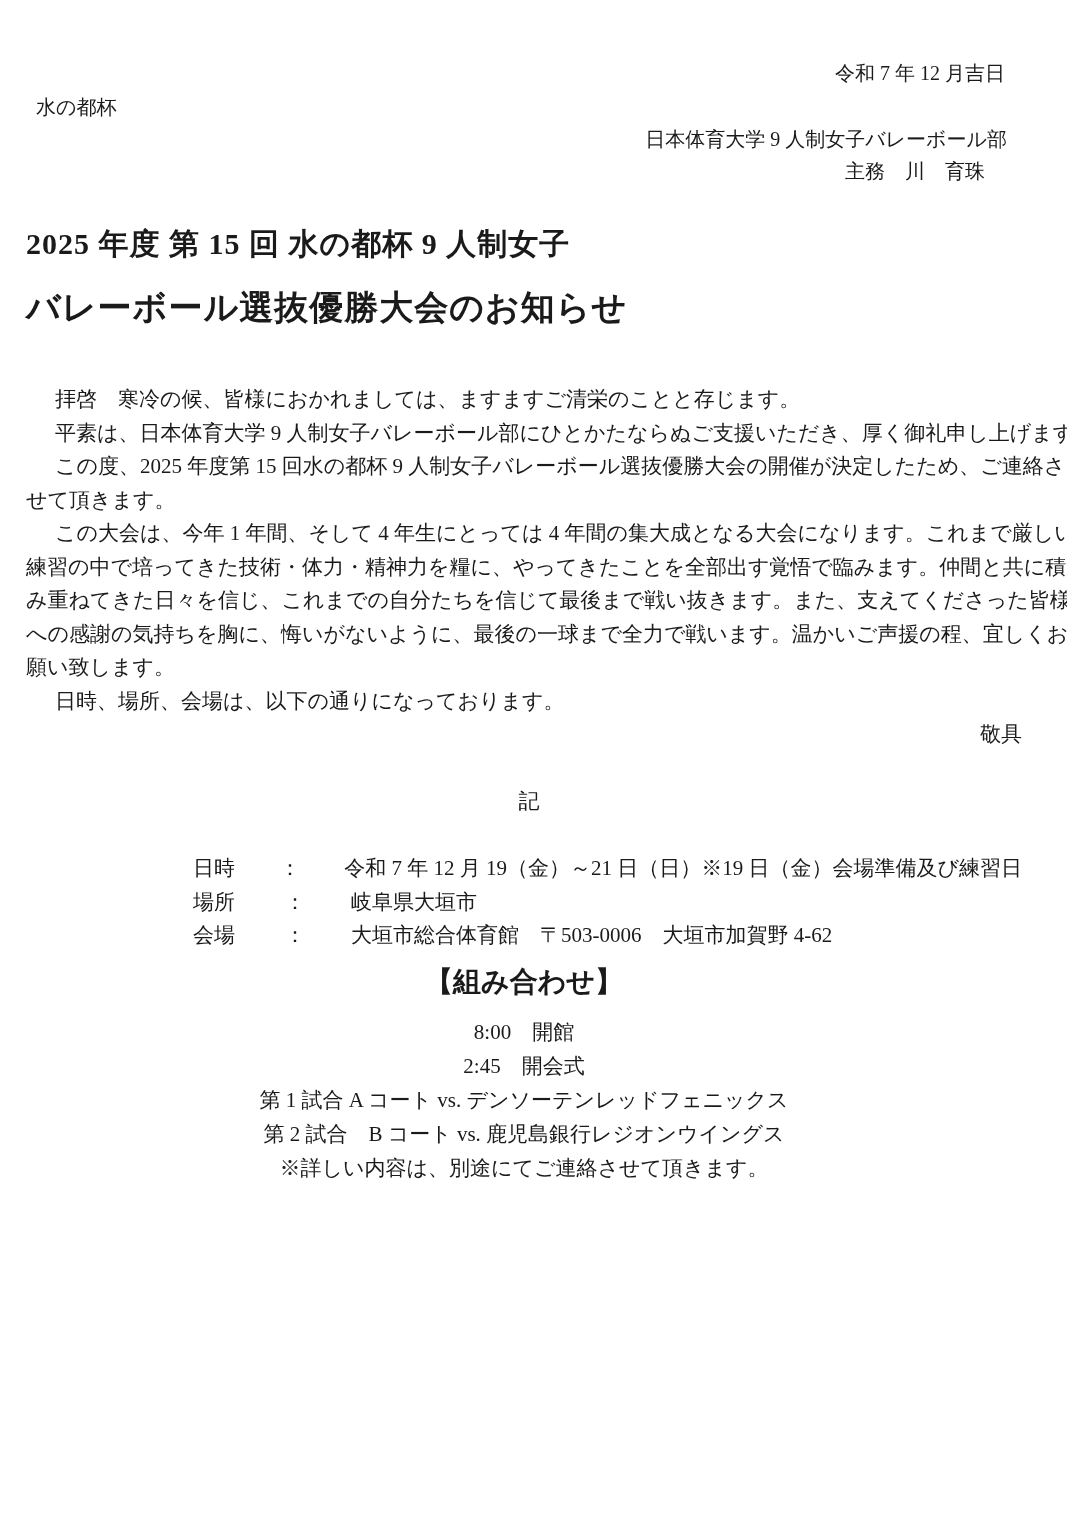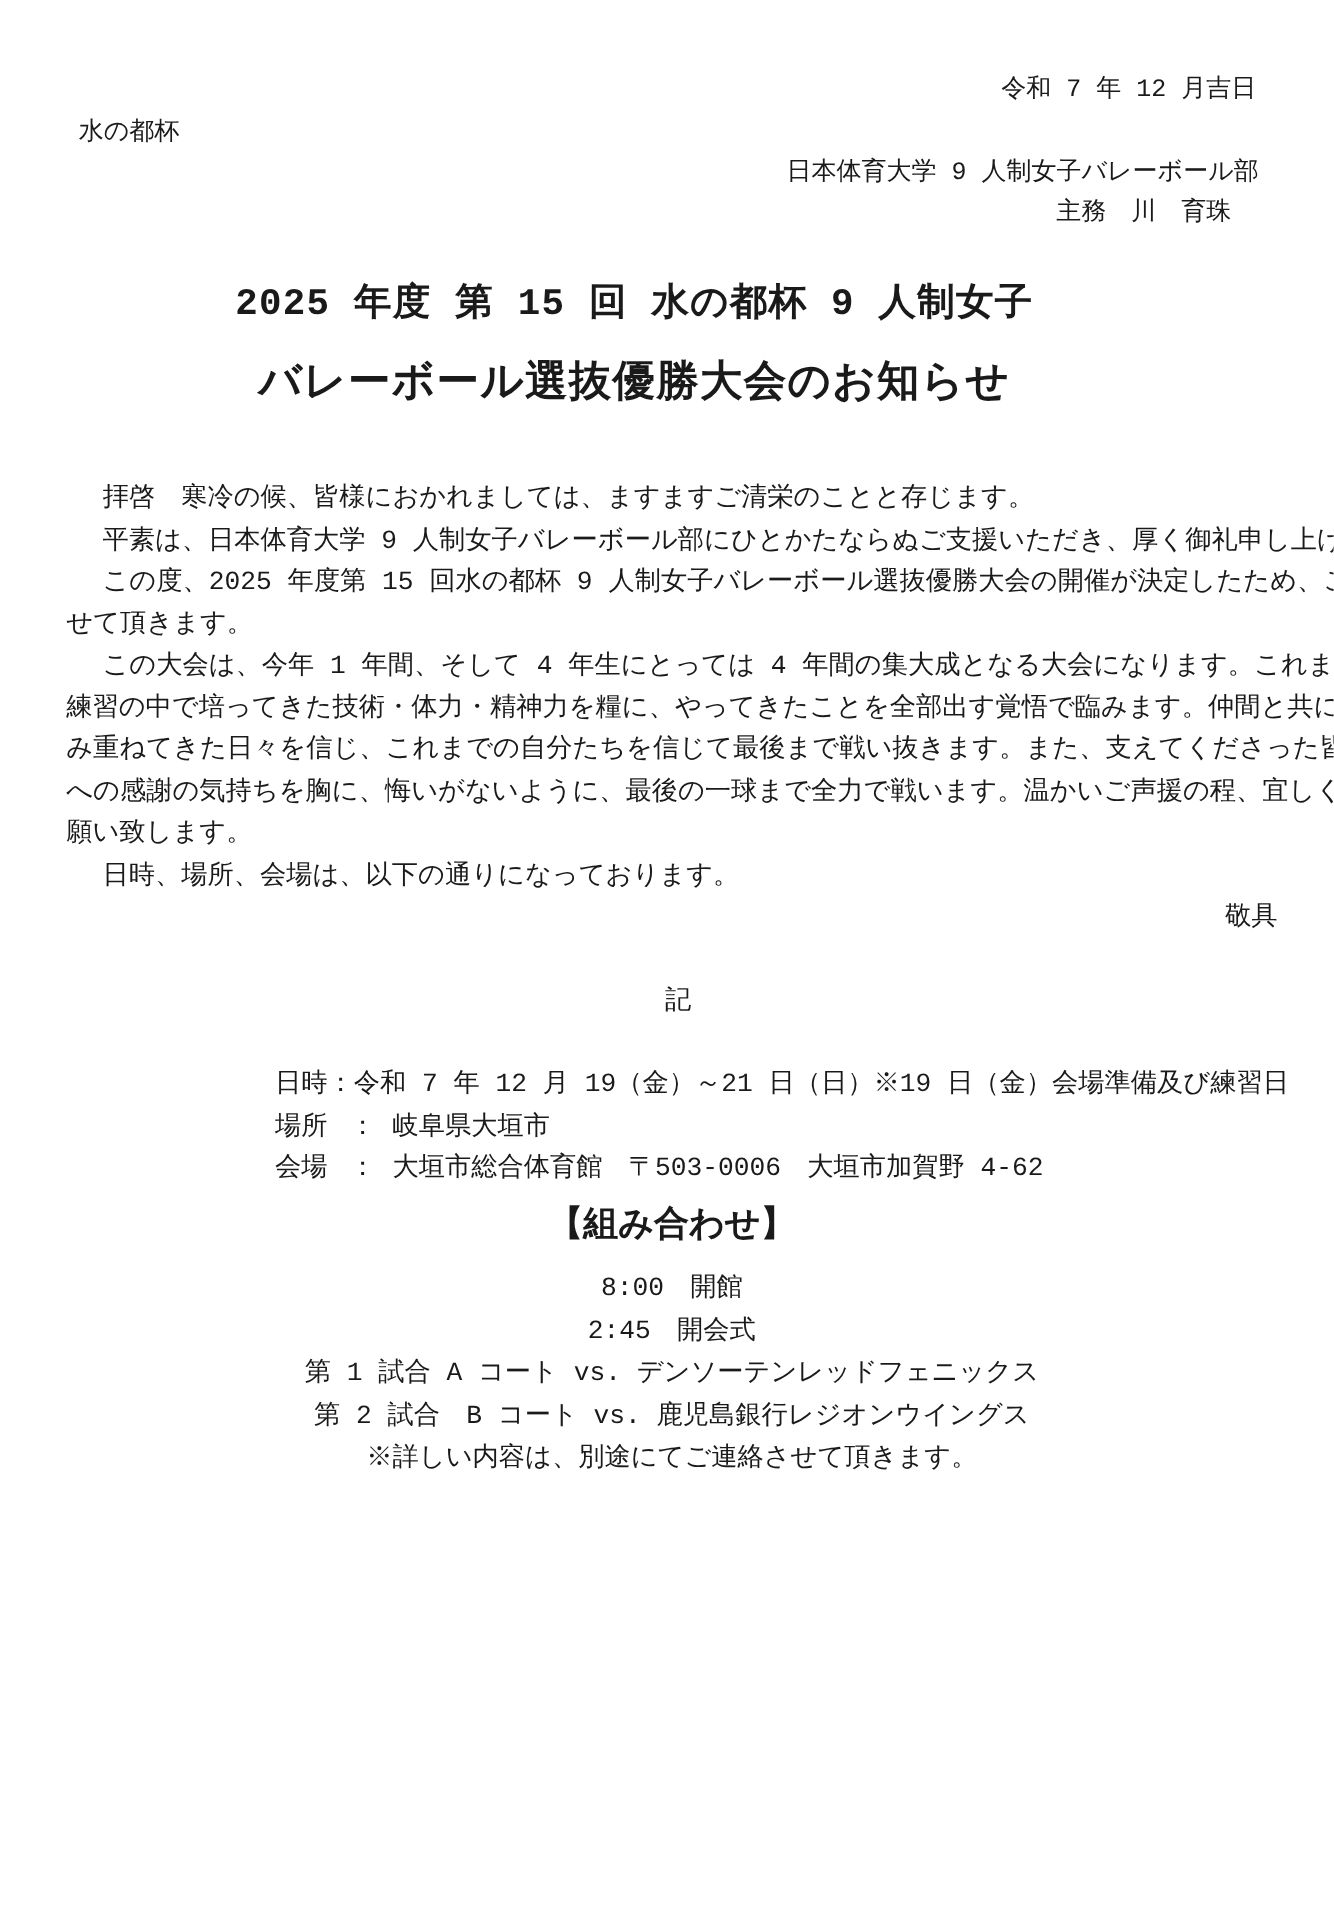--- a/index.html
+++ b/index.html
@@ -7,57 +7,56 @@
     padding: 0;
     background: #ffffff;
   }
   .page {
     position: relative;
     width: 1067px;
     height: 1367px;
     margin: 0 auto;
     background: #ffffff;
     box-sizing: border-box;
-    padding: 60px 45px 0 53px;
-    font-family: Liberation Mono, monospace;
+    padding: 60px 45px 0 26px;
+    font-family: Liberation Serif, serif;
     color: #1a1a1a;
     overflow: hidden;
   }
   .hdr-line {
     font-size: 20px;
     line-height: 26px;
     white-space: pre;
   }
   .doc-date     { text-align: right; padding-right: 17px; }
   .recipient    { margin-top: 8px;  padding-left: 10px; }
   .sender-org   { margin-top: 6px;  text-align: right; padding-right: 15px; }
   .sender-name  { margin-top: 6px;  text-align: right; padding-right: 37px; }
 
   .title-block {
-    text-align: center;
     font-weight: bold;
     padding-right: 60px;
     letter-spacing: 1px;
   }
   .title-line1 { margin-top: 42px; font-size: 30px; line-height: 36px; white-space: pre; }
   .title-line2 { margin-top: 28px; font-size: 34px; line-height: 36px; white-space: pre; }
 
   .letter-body {
     margin-top: 57px;
     font-size: 21px;
     line-height: 33.5px;
   }
   .body-line { white-space: pre; }
   .indent    { padding-left: 29px; }
   .align-right  { text-align: right; }
 
   .record-marker { margin-top: 33.5px; text-align: center; padding-left: 10px; }
 
   .details { margin-top: 33.5px; }
-  .detail-row { display: flex; padding-left: 167px; white-space: pre; }
+  .detail-row { display: flex; padding-left: 167px; white-space: pre; gap: 32px; }
   .detail-label { width: 46px; }
   .detail-sep   { width: 48px; text-align: center; }
   .detail-value { flex: 1; }
 
   .end-marker { margin-top: 26px; text-align: right; }
 
   .matchup-heading {
     margin-top: 12px;
     text-align: center;
     font-weight: bold;

